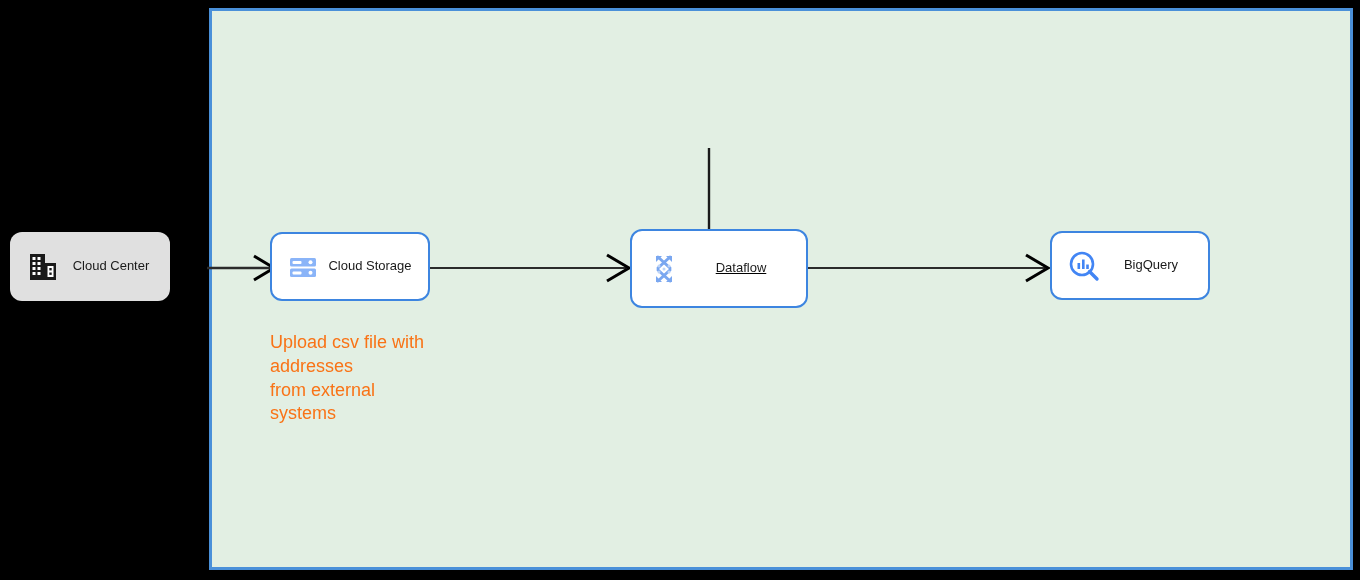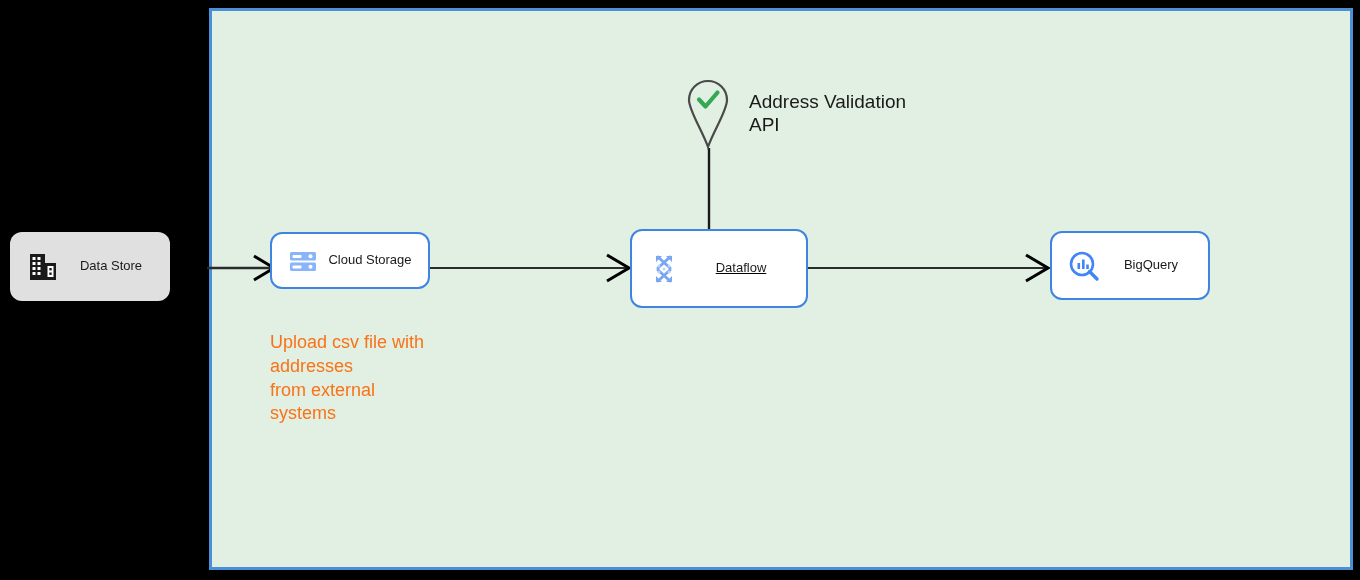--- a/index.html
+++ b/index.html
@@ -62,21 +62,21 @@
     border: none;
     border-radius: 12px;
   }
   #node-data-center .node-icon { margin-left: 18px; }
   #node-data-center .node-label { font-size: 13px; }
 
   #node-cloud-storage {
     left: 270px;
     top: 232px;
     width: 160px;
-    height: 57px;
+    height: 69px;
   }
   #node-cloud-storage .node-icon { margin-left: 16px; }
 
   #node-dataflow {
     left: 630px;
     top: 229px;
     width: 178px;
     height: 79px;
     text-decoration: underline;
   }
@@ -165,50 +165,40 @@
 
   <svg class="connector" style="left:804px; top:250px; width:252px; height:38px;" viewBox="0 0 252 38">
     <line x1="3" y1="18" x2="241" y2="18" stroke="#2b2b2b" stroke-width="2.2"></line>
     <path d="M 222 5 L 244 18 L 222 31" fill="none" stroke="#000000" stroke-width="3"></path>
   </svg>
 
   <svg class="connector" style="left:703px; top:146px; width:14px; height:86px;" viewBox="0 0 14 86">
     <line x1="6" y1="2" x2="6" y2="84" stroke="#1a1a1a" stroke-width="2.4"></line>
   </svg>
 
-  <div id="node-address-api">
-    <span class="pin-icon">
-      <svg width="44" height="72" viewBox="0 0 44 72">
-        <path d="M 22 3 C 32.5 3 41 11.5 41 22 C 41 32.5 28 52 22 69 C 16 52 3 32.5 3 22 C 3 11.5 11.5 3 22 3 Z" fill="none" stroke="#4a4a4a" stroke-width="2.2"></path>
-        <path d="M 13 21.5 L 19.5 28.5 L 31.5 14.5" fill="none" stroke="#34a853" stroke-width="4.2" stroke-linecap="round" stroke-linejoin="round"></path>
-      </svg>
-    </span>
-    <span class="api-label">Address Validation
-API</span>
-  </div>
 
   <div class="node" id="node-data-center">
     <span class="node-icon">
       <svg width="30" height="30" viewBox="0 0 30 30">
         <rect x="2" y="2" width="15" height="26" fill="#1a1a1a"></rect>
         <rect x="17" y="11" width="11" height="17" fill="#1a1a1a"></rect>
         <rect x="4.5" y="5" width="3" height="3" fill="#ffffff"></rect>
         <rect x="9.5" y="5" width="3" height="3" fill="#ffffff"></rect>
         <rect x="4.5" y="10" width="3" height="3" fill="#ffffff"></rect>
         <rect x="9.5" y="10" width="3" height="3" fill="#ffffff"></rect>
         <rect x="4.5" y="15" width="3" height="3" fill="#ffffff"></rect>
         <rect x="9.5" y="15" width="3" height="3" fill="#ffffff"></rect>
         <rect x="4.5" y="20" width="3" height="3" fill="#ffffff"></rect>
         <rect x="9.5" y="20" width="3" height="3" fill="#ffffff"></rect>
         <rect x="19.5" y="14" width="6" height="11" fill="#ffffff"></rect>
         <rect x="21.3" y="16" width="2.4" height="2.4" fill="#1a1a1a"></rect>
         <rect x="21.3" y="20.5" width="2.4" height="2.4" fill="#1a1a1a"></rect>
       </svg>
     </span>
-    <span class="node-label">Data Store</span>
+    <span class="node-label">Cloud Center</span>
   </div>
 
   <div class="node" id="node-cloud-storage">
     <span class="node-icon">
       <svg width="30" height="30" viewBox="0 0 30 30">
         <rect x="2" y="6" width="26" height="8.5" rx="1.5" fill="#8ab4f8"></rect>
         <rect x="2" y="16.5" width="26" height="8.5" rx="1.5" fill="#8ab4f8"></rect>
         <rect x="4.5" y="9" width="9" height="3" rx="1" fill="#ffffff"></rect>
         <circle cx="22.5" cy="10.3" r="2" fill="#ffffff"></circle>
         <rect x="4.5" y="19.5" width="9" height="3" rx="1" fill="#ffffff"></rect>

